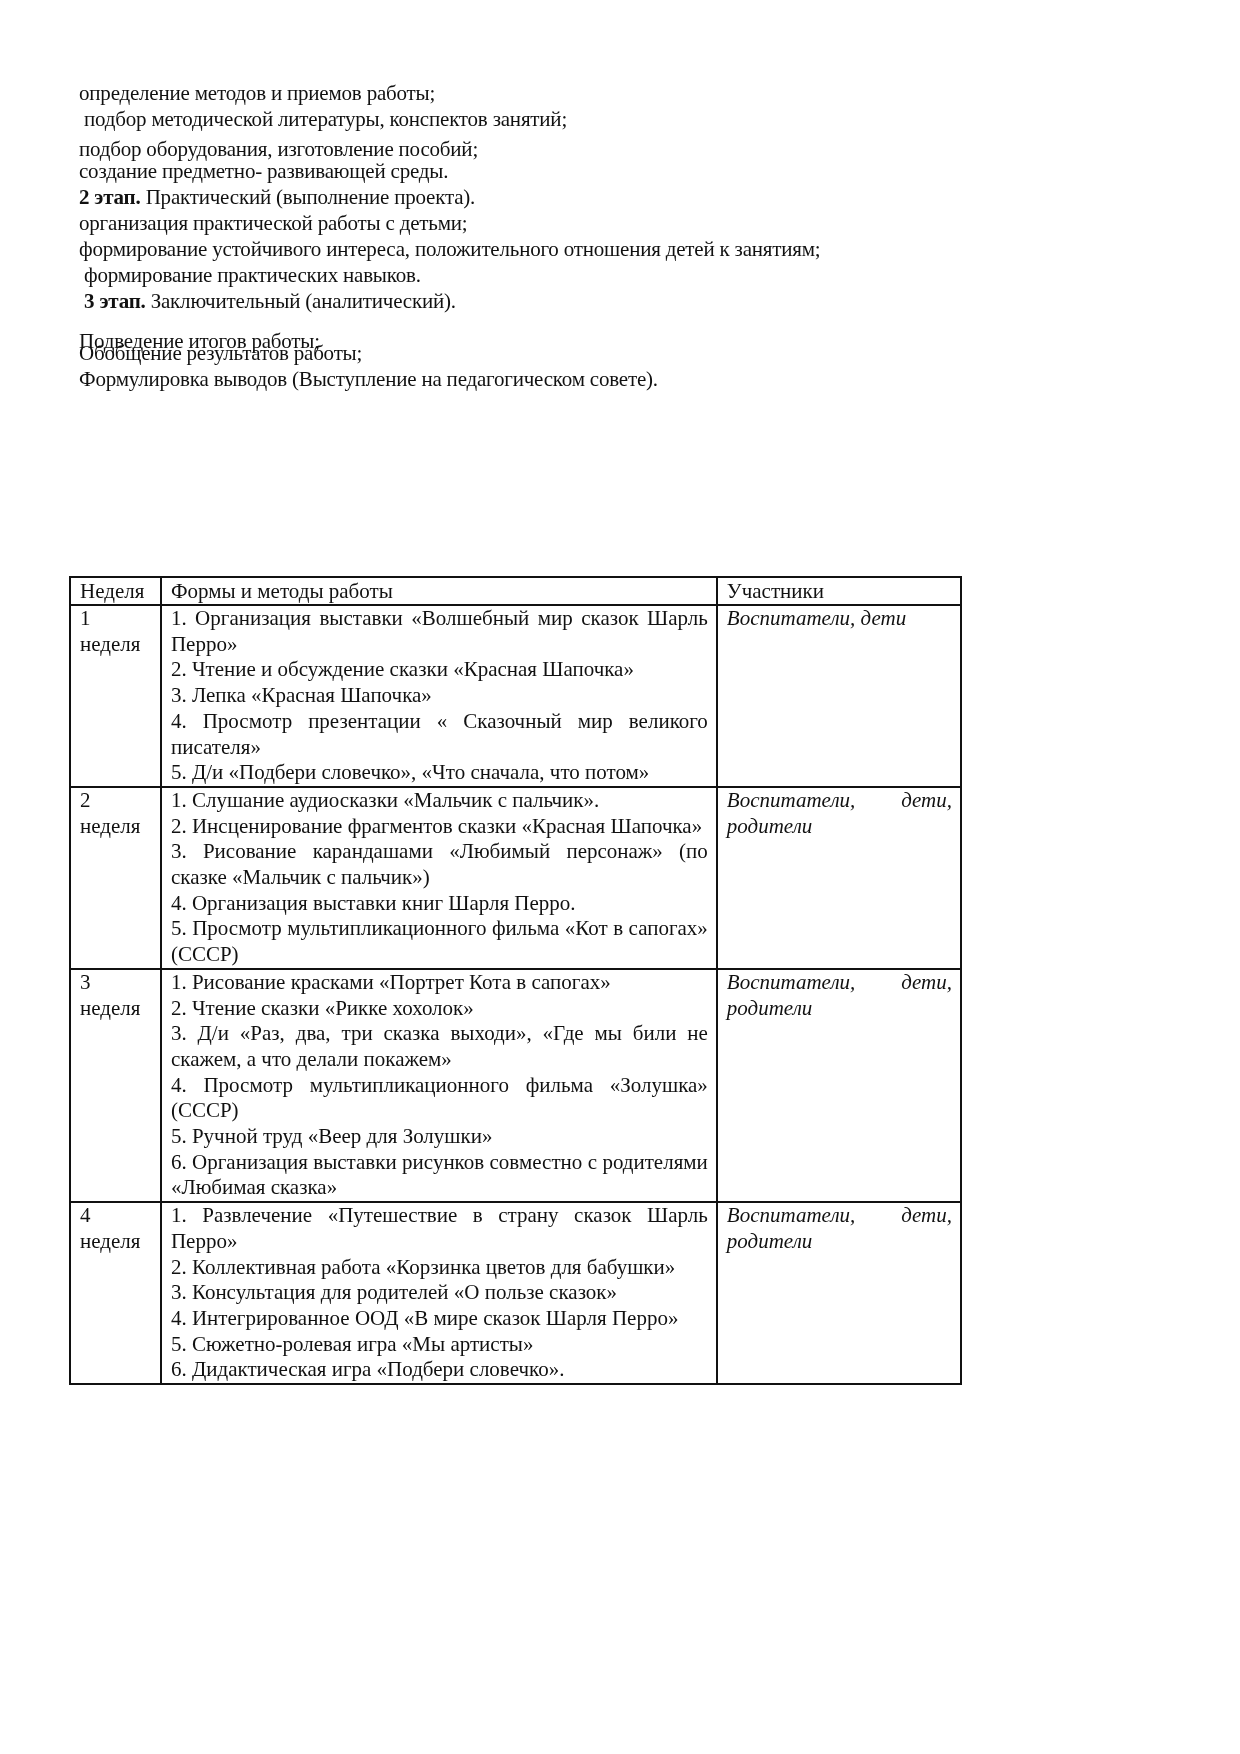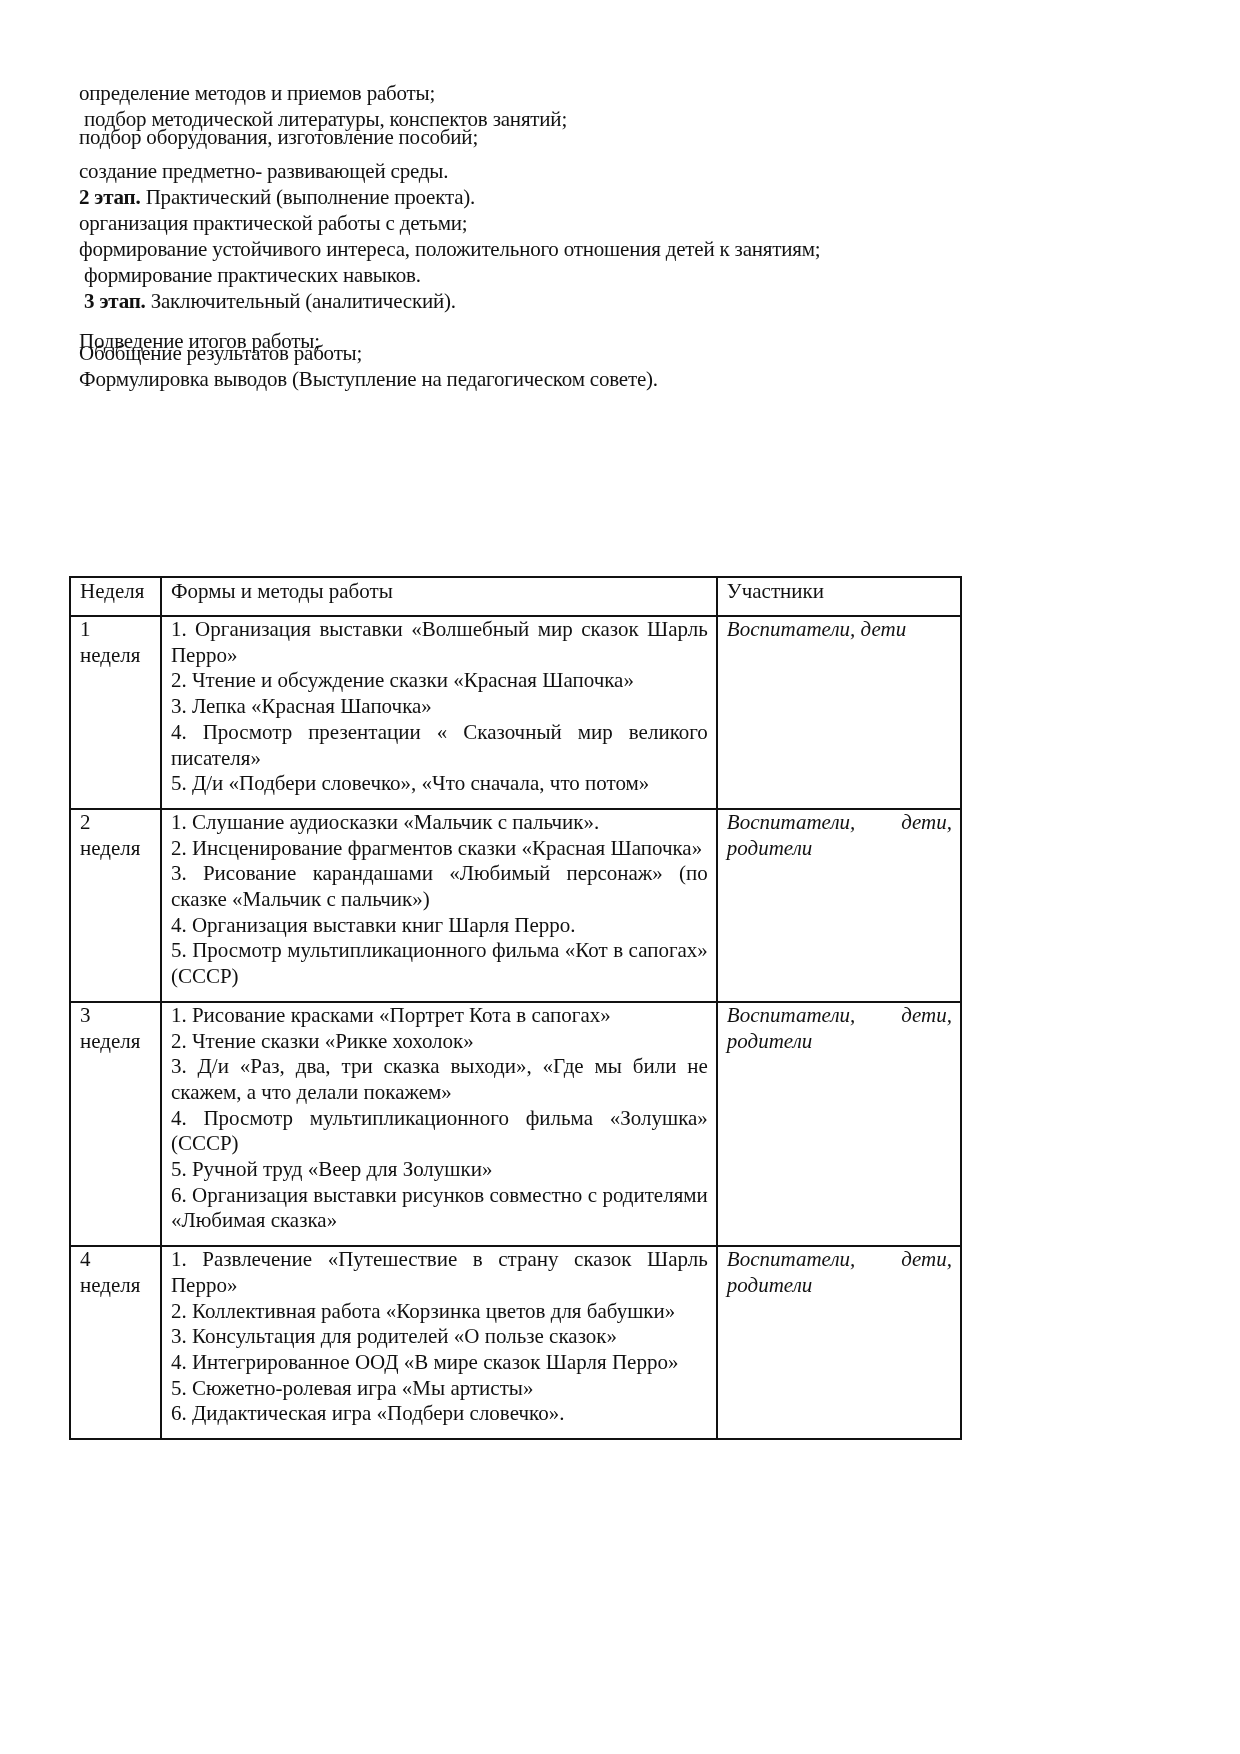--- a/index.html
+++ b/index.html
@@ -21,40 +21,40 @@
     .para b { font-weight: bold; font-family: "Liberation Sans", "DejaVu Sans", sans-serif; font-size: 20px; }
     .title {
       position: absolute; left: 0; width: 1110px; top: 523px; text-align: center;
       font-size: 22px; font-weight: bold; line-height: 28px;
     }
     table.plan {
       position: absolute; left: 69px; top: 576px; width: 893px;
       border-collapse: collapse; font-size: 21px; line-height: 25.7px;
     }
     table.plan td {
-      border: 2px solid #111111; vertical-align: top; padding: 0 8px 11px 9px;
+      border: 2px solid #111111; vertical-align: top; padding: 0 8px 0 9px;
     }
     td.c-week { width: 72px; padding-left: 9px; }
     td.c-methods { width: 540px; text-align: justify; text-align-last: left; }
     td.c-part { width: 226px; text-align: justify; }
     tr.hdr td { line-height: 26px; padding-top: 0; }
     .item { display: block; text-align: justify; text-align-last: left; }
     .part-text { display: block; text-align: justify; font-style: italic; }
     .part-text.spread { text-align-last: left; }
     .week-num, .week-word { display: block; }
   </style>
 </head>
 <body>
 
 <div class="page">
 
   <div>
     <div class="line" style="top:80px"><b></b><span>определение методов и приемов работы;</span></div>
     <div class="line" style="top:106px"><b></b><span style="white-space:pre"> подбор методической литературы, конспектов занятий;</span></div>
-    <div class="line" style="top:124px"><b></b><span>подбор оборудования, изготовление пособий;</span></div>
+    <div class="line" style="top:136px"><b></b><span>подбор оборудования, изготовление пособий;</span></div>
     <div class="line" style="top:158px"><b></b><span>создание предметно- развивающей среды.</span></div>
     <div class="line" style="top:184px"><b>2 этап.</b><span style="white-space:pre"> Практический (выполнение проекта).</span></div>
     <div class="line" style="top:210px"><b></b><span>организация практической работы с детьми;</span></div>
     <div class="line" style="top:236px"><b></b><span>формирование устойчивого интереса, положительного отношения детей к занятиям;</span></div>
     <div class="line" style="top:262px"><b></b><span style="white-space:pre"> формирование практических навыков.</span></div>
     <div class="line" style="top:288px"><b style="white-space:pre"> 3 этап.</b><span style="white-space:pre"> Заключительный (аналитический).</span></div>
     <div class="line" style="top:328px"><b></b><span>Подведение итогов работы;</span></div>
     <div class="line" style="top:340px"><b></b><span>Обобщение результатов работы;</span></div>
     <div class="line" style="top:366px"><b></b><span>Формулировка выводов (Выступление на педагогическом совете).</span></div>
   </div>

